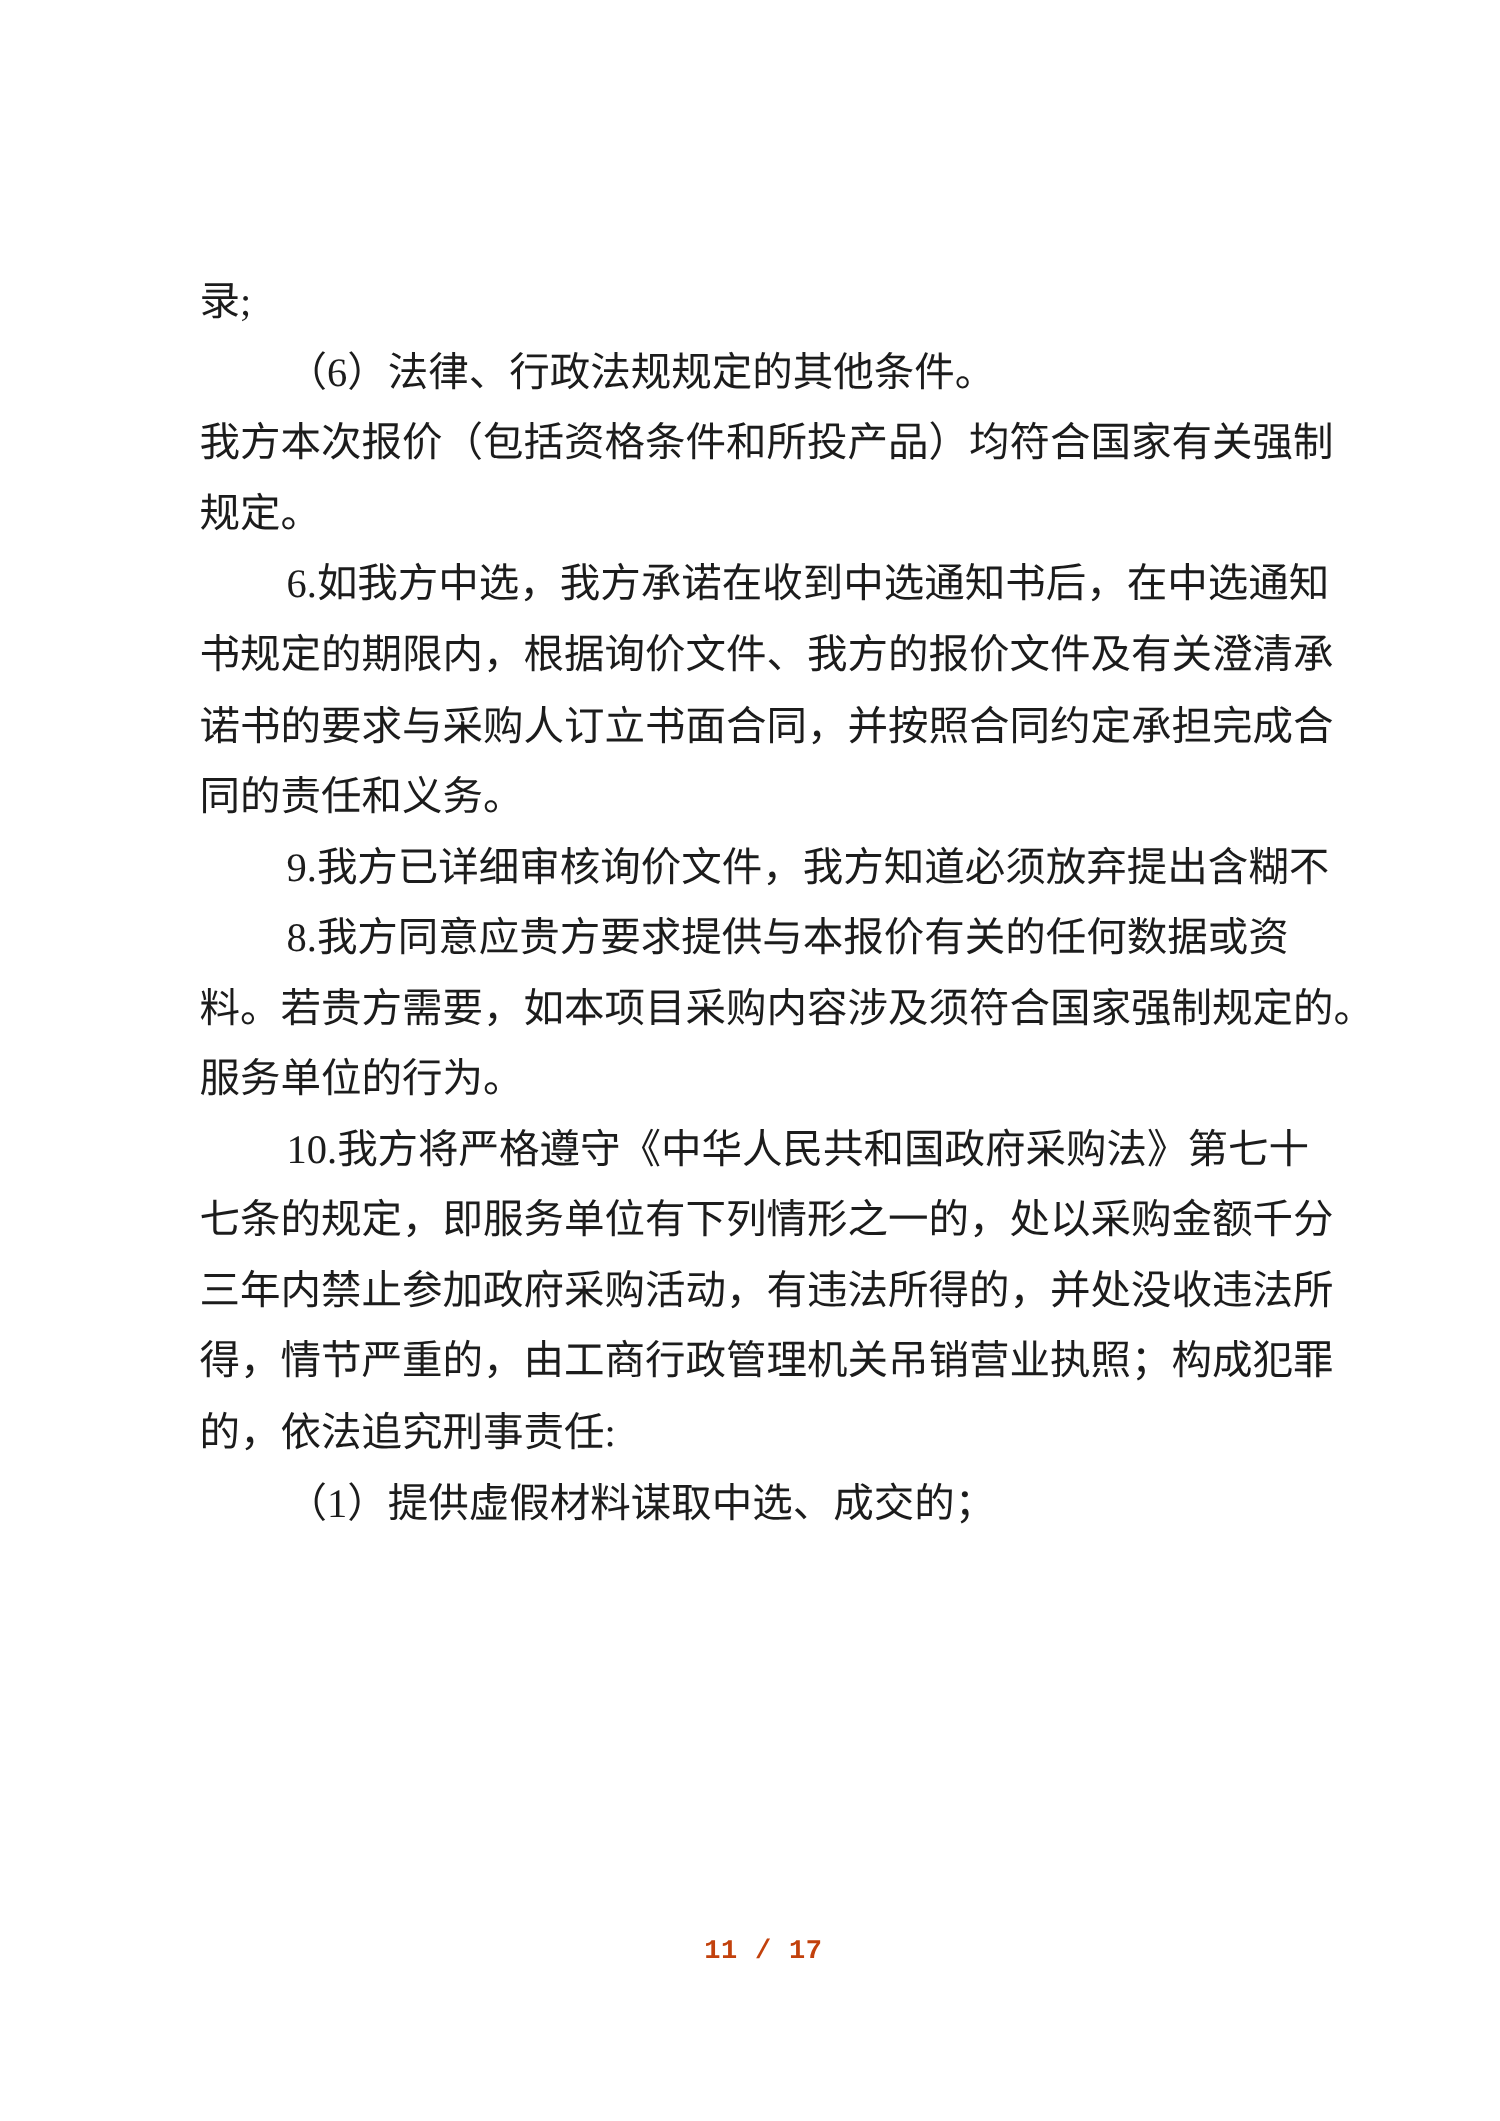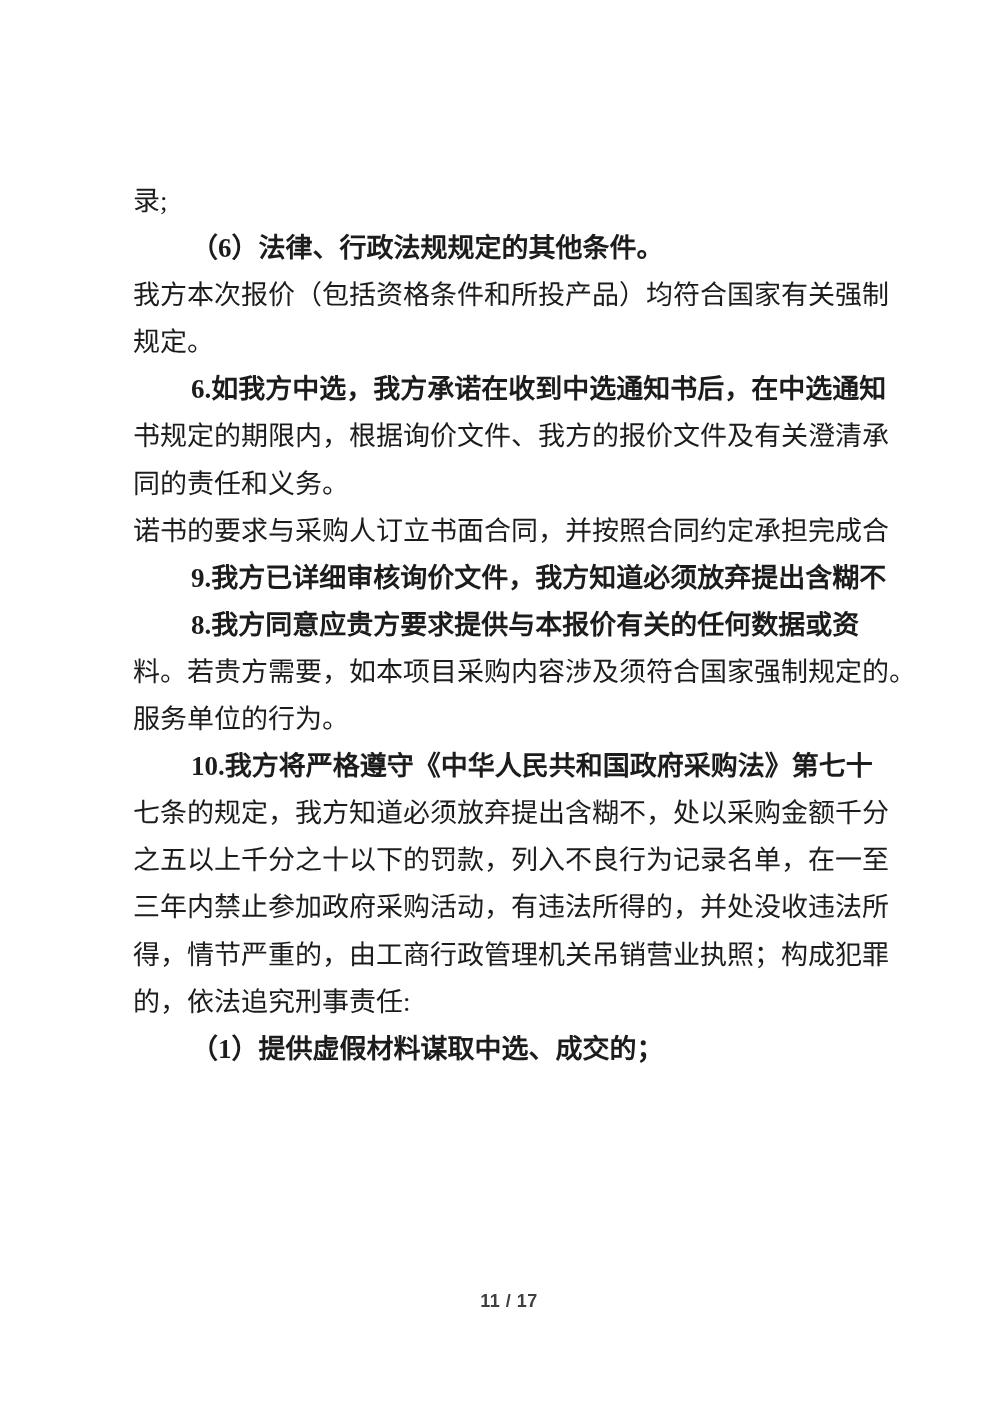--- a/index.html
+++ b/index.html
@@ -25,57 +25,55 @@
   .line {
     font-size: 27px;
     line-height: 47.1px;
     height: 47.1px;
     white-space: nowrap;
     letter-spacing: 0px;
     text-align: left;
   }
   .line.indent {
     padding-left: 58px;
-    font-weight: bold;
   }
   .footer {
     position: absolute;
     left: 133px;
     top: 1291px;
     width: 752px;
     text-align: center;
   }
   .page-number {
-    font-family: Liberation Sans, sans-serif;
+    font-family: Liberation Mono, monospace;
     font-size: 18px;
     font-weight: bold;
-    color: #404040;
+    color: #c2410c;
     letter-spacing: 0.5px;
   }
 </style>
 </head>
 <body>
 
 <div class="page">
   <div class="text-block">
       <div class="line">录;</div>
       <div class="line indent">（6）法律、行政法规规定的其他条件。</div>
       <div class="line">我方本次报价（包括资格条件和所投产品）均符合国家有关强制</div>
       <div class="line">规定。</div>
       <div class="line indent">6.如我方中选，我方承诺在收到中选通知书后，在中选通知</div>
       <div class="line">书规定的期限内，根据询价文件、我方的报价文件及有关澄清承</div>
+      <div class="line">诺书的要求与采购人订立书面合同，并按照合同约定承担完成合</div>
       <div class="line">同的责任和义务。</div>
-      <div class="line">诺书的要求与采购人订立书面合同，并按照合同约定承担完成合</div>
       <div class="line indent">9.我方已详细审核询价文件，我方知道必须放弃提出含糊不</div>
       <div class="line indent">8.我方同意应贵方要求提供与本报价有关的任何数据或资</div>
       <div class="line">料。若贵方需要，如本项目采购内容涉及须符合国家强制规定的。</div>
       <div class="line">服务单位的行为。</div>
       <div class="line indent">10.我方将严格遵守《中华人民共和国政府采购法》第七十</div>
-      <div class="line">七条的规定，我方知道必须放弃提出含糊不，处以采购金额千分</div>
-      <div class="line">之五以上千分之十以下的罚款，列入不良行为记录名单，在一至</div>
+      <div class="line">七条的规定，即服务单位有下列情形之一的，处以采购金额千分</div>
       <div class="line">三年内禁止参加政府采购活动，有违法所得的，并处没收违法所</div>
       <div class="line">得，情节严重的，由工商行政管理机关吊销营业执照；构成犯罪</div>
       <div class="line">的，依法追究刑事责任:</div>
       <div class="line indent">（1）提供虚假材料谋取中选、成交的；</div>
     </div>
   <div class="footer">
     <span class="page-number">11 / 17</span>
   </div>
 </div>
 

